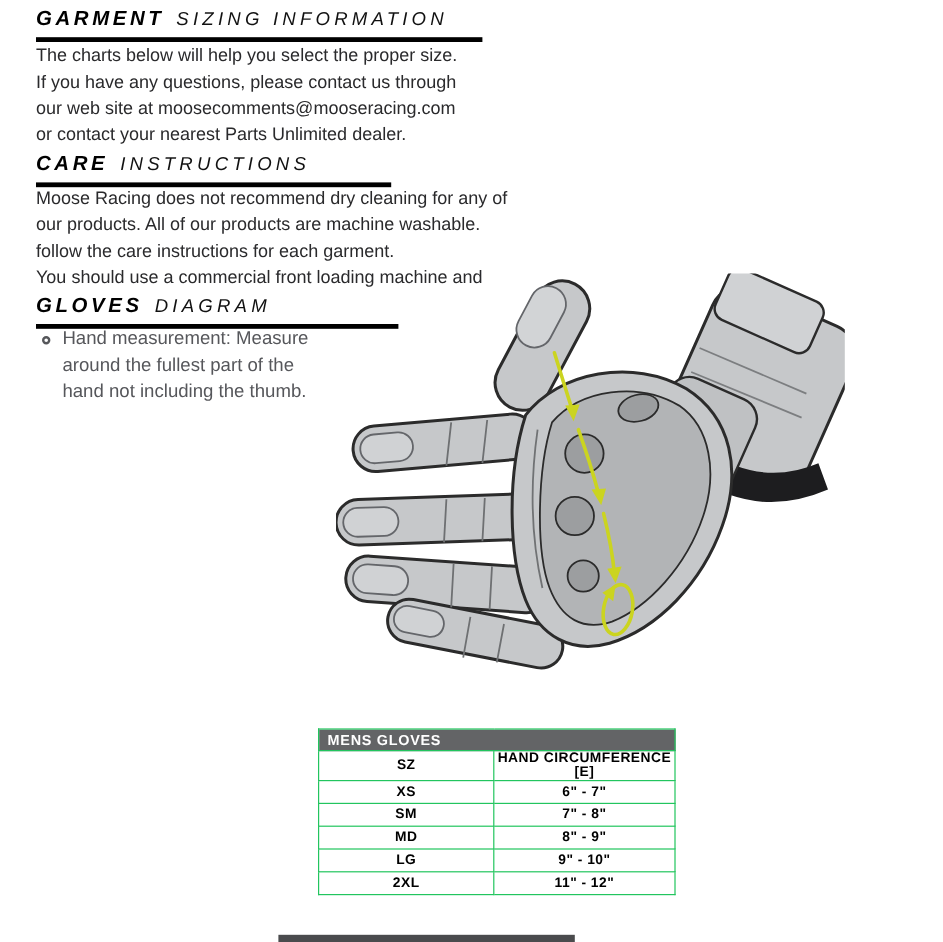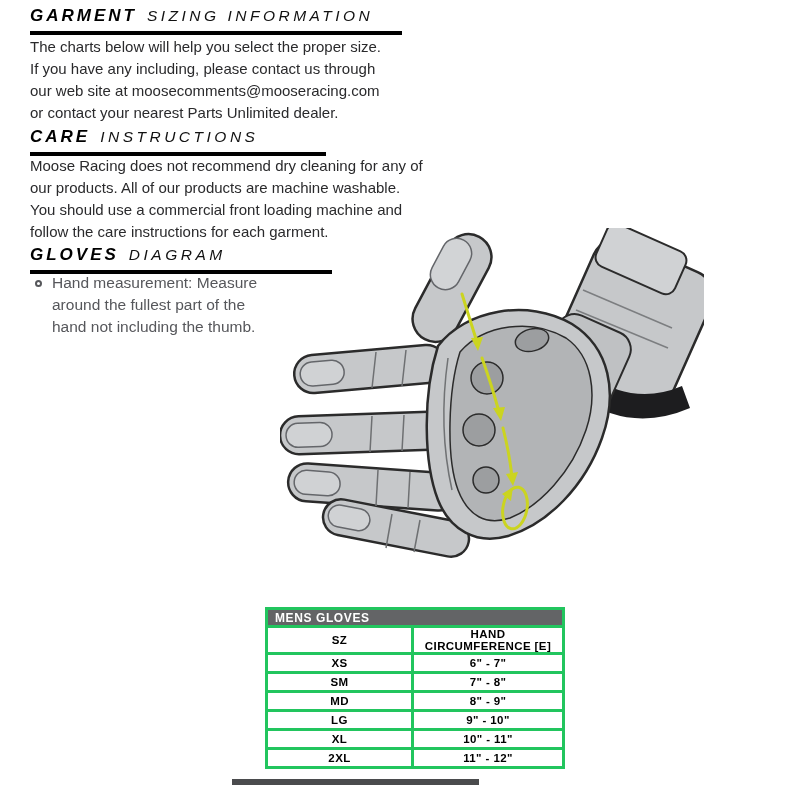--- a/index.html
+++ b/index.html
@@ -30,21 +30,21 @@
     position:absolute; left:35px; width:7px; height:7px;
     border:2px solid #56575b; border-radius:50%;
   }
   .glove-wrap { position:absolute; left:280px; top:228px; width:424px; height:348px; }
 
   table.size-table {
     position:absolute; left:265px; top:607px;
     border-collapse:collapse; table-layout:fixed; width:297px;
   }
   table.size-table td, table.size-table th {
-    border:3px solid #22c55e; font-size:11.5px; font-weight:bold;
+    border:1px solid #22c55e; font-size:11.5px; font-weight:bold;
     text-align:center; height:19px; letter-spacing:0.4px; color:#000;
     padding:0 2px;
   }
   table.size-table th.table-title {
     background:#636466; color:#ffffff; text-align:left;
     padding-left:7px; font-size:12px; letter-spacing:0.6px; height:18px;
   }
   .col-sz { width:146px; }
   .col-circ { width:151px; }
   .next-table-bar {
@@ -53,33 +53,33 @@
   }
 </style>
 </head>
 <body>
 
 <div class="heading" style="top:6px; width:372px;">
   <span class="primary">GARMENT</span><span class="secondary">SIZING INFORMATION</span>
 </div>
 <div class="para" style="top:36px;">
   <div>The charts below will help you select the proper size.</div>
-  <div>If you have any including, please contact us through</div>
+  <div>If you have any questions, please contact us through</div>
   <div>our web site at moosecomments@mooseracing.com</div>
   <div>or contact your nearest Parts Unlimited dealer.</div>
 </div>
 
 <div class="heading" style="top:127px; width:296px;">
   <span class="primary">CARE</span><span class="secondary">INSTRUCTIONS</span>
 </div>
 <div class="para" style="top:155px;">
   <div>Moose Racing does not recommend dry cleaning for any of</div>
   <div>our products. All of our products are machine washable.</div>
+  <div>follow the care instructions for each garment.</div>
   <div>You should use a commercial front loading machine and</div>
-  <div>follow the care instructions for each garment.</div>
 </div>
 
 <div class="heading" style="top:245px; width:302px;">
   <span class="primary">GLOVES</span><span class="secondary">DIAGRAM</span>
 </div>
 <span class="bullet-marker" style="top:280px;"></span>
 <div class="bullet-text" style="top:272px;">
   <div>Hand measurement: Measure</div>
   <div>around the fullest part of the</div>
   <div>hand not including the thumb.</div>
@@ -176,23 +176,19 @@
     </tr>
     <tr>
       <td>MD</td>
       <td>8" - 9"</td>
     </tr>
     <tr>
       <td>LG</td>
       <td>9" - 10"</td>
     </tr>
     <tr>
-      <td>XL</td>
-      <td>10" - 11"</td>
-    </tr>
-    <tr>
       <td>2XL</td>
       <td>11" - 12"</td>
     </tr>
   </tbody>
 </table>
 
 <div class="next-table-bar"></div>
 
 </body></html>

